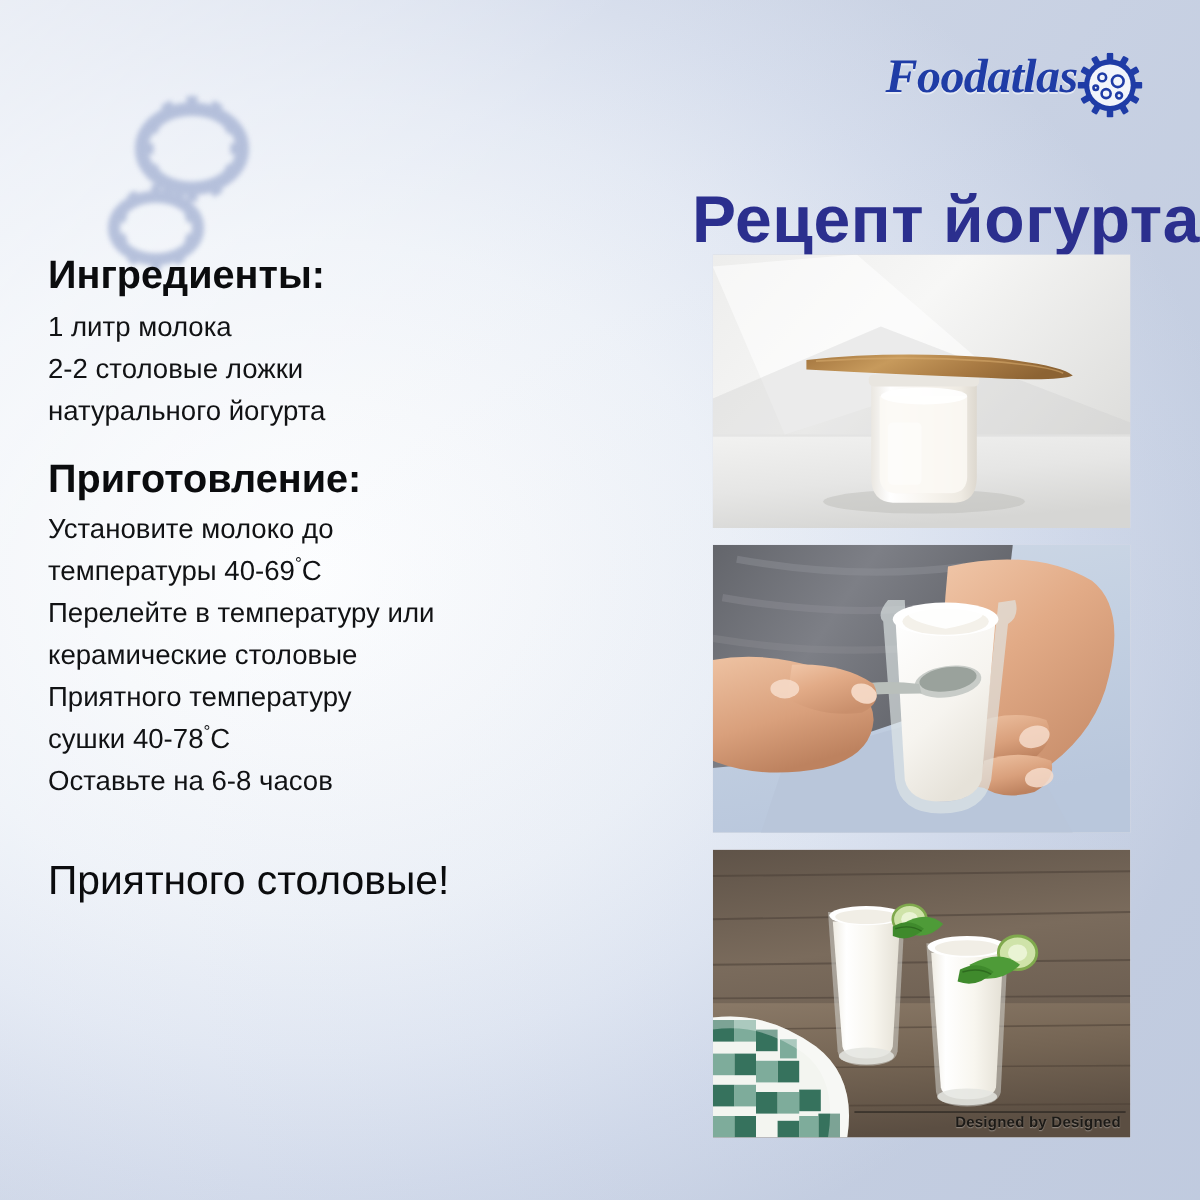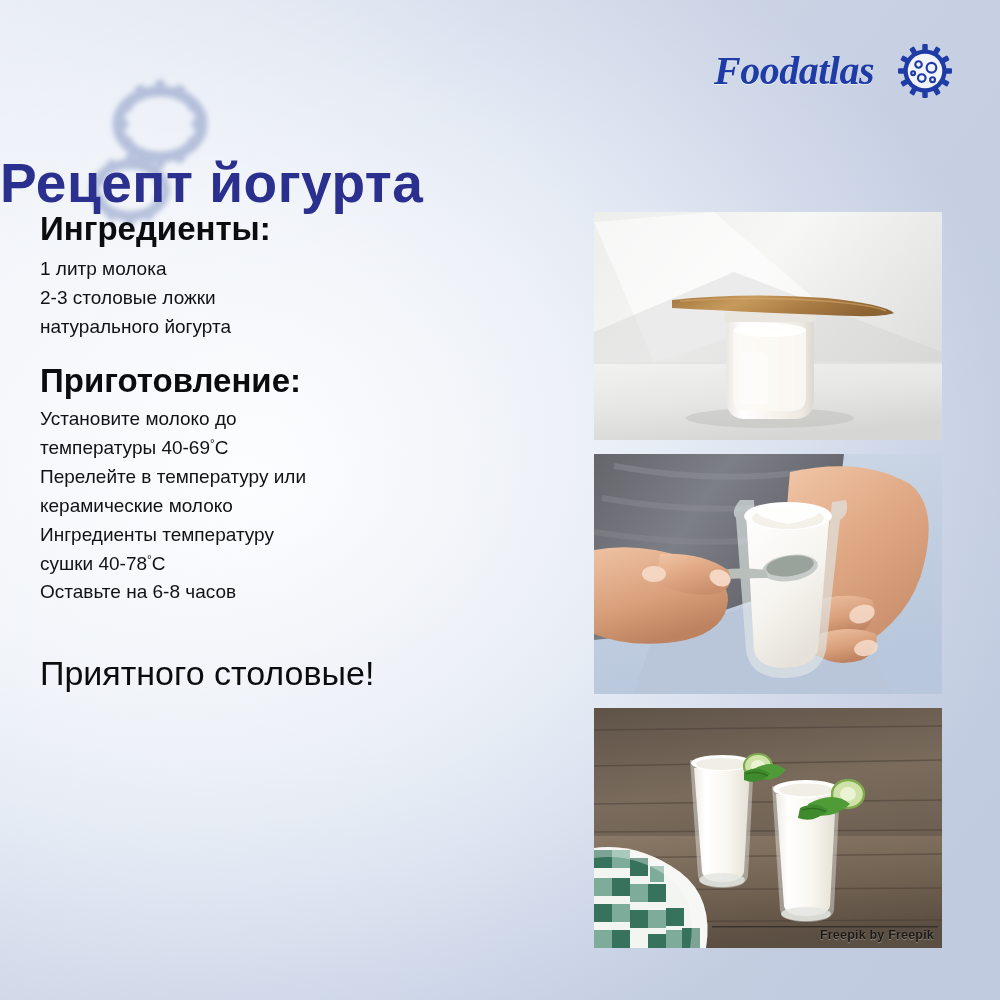--- a/index.html
+++ b/index.html
@@ -56,22 +56,22 @@
     z-index: 1;
   }
   .deco-gears svg { display:block; width:100%; height:100%; }
 
   
   .brand {
     position: absolute;
     right: 48px;
     top: 44px;
     display: flex;
-    align-items: center;
-    gap: 24px;
+    align-items: flex-start;
+    gap: 0;
     z-index: 5;
   }
   .brand-word {
     font-family: "Liberation Serif", serif;
     font-weight: 700;
     font-style: italic;
     font-size: 40px;
     letter-spacing: -0.5px;
     color: #1f3ca6;
     line-height: 1;
@@ -79,21 +79,21 @@
     text-shadow: 0 1px 0 rgba(255,255,255,.5);
   }
   .brand-mark { width: 54px; height: 54px; display:block; }
 
   
   .title {
     position: absolute;
     top: 116px;
     left: 0;
     width: 1000px;
-    text-align: left;
+    text-align: right;
     font-size: 55px;
     font-weight: 700;
     color: #2b2f8e;
     letter-spacing: .5px;
     line-height: 1.1;
     z-index: 4;
   }
 
   
   .recipe-col {
@@ -107,21 +107,21 @@
   .section-head {
     font-size: 33px;
     font-weight: 700;
     line-height: 1.25;
     color: #0b0c0e;
   }
   .head-ingredients { margin: 0 0 6px 0; }
   .head-steps { margin: 18px 0 4px 0; }
 
   .line {
-    font-size: 19px;
+    font-size: 23px;
     font-weight: 500;
     line-height: 1.52;
     color: #111214;
     white-space: nowrap;
   }
 
   .deg {
     font-size: .62em;
     vertical-align: super;
     line-height: 0;
@@ -246,35 +246,35 @@
     </span>
   </div>
 
   <h1 class="title">Рецепт йогурта</h1>
 
   <div class="recipe-col">
 
     <div class="section-head head-ingredients">Ингредиенты:</div>
 
     <div class="line">1 литр молока</div>
-    <div class="line">2-3 столовые ложки</div>
+    <div class="line">2-2 столовые ложки</div>
     <div class="line">натурального йогурта</div>
 
     <div class="section-head head-steps">Приготовление:</div>
 
     <div class="line"><span>Установите молоко до</span></div>
 
     <div class="line"><span>температуры 40-69</span><span class="deg">°</span><span>C</span></div>
 
 
     <div class="line"><span>Перелейте в температуру или</span></div>
 
-    <div class="line"><span>керамические молоко</span></div>
-
-    <div class="line"><span>Ингредиенты температуру</span></div>
+    <div class="line"><span>керамические столовые</span></div>
+
+    <div class="line"><span>Приятного температуру</span></div>
 
     <div class="line"><span>сушки 40-78</span><span class="deg">°</span><span>C</span></div>
 
     <div class="line"><span>Оставьте на 6-8 часов</span></div>
 
     <div class="closing">Приятного столовые!</div>
   </div>
 
   <div class="photo-stack">
 
@@ -469,18 +469,18 @@
               <rect x="56" y="158" width="14" height="16"></rect>
             </g>
           </g>
           <path d="M0 140 Q44 134 86 164 Q120 190 112 240 L96 240 Q104 192 76 170 Q40 144 0 150 Z" fill="#ffffff" opacity="0.35"></path>
         </g>
 
         <g>
           <rect x="118" y="218" width="226" height="1.4" fill="#1c1a17" opacity="0.6"></rect>
         </g>
       </svg>
-      <div class="freepik-credit">Freepik by Freepik</div>
+      <div class="freepik-credit">Designed by Designed</div>
     </div>
 
   </div>
 
 </div>
 
 </body></html>

